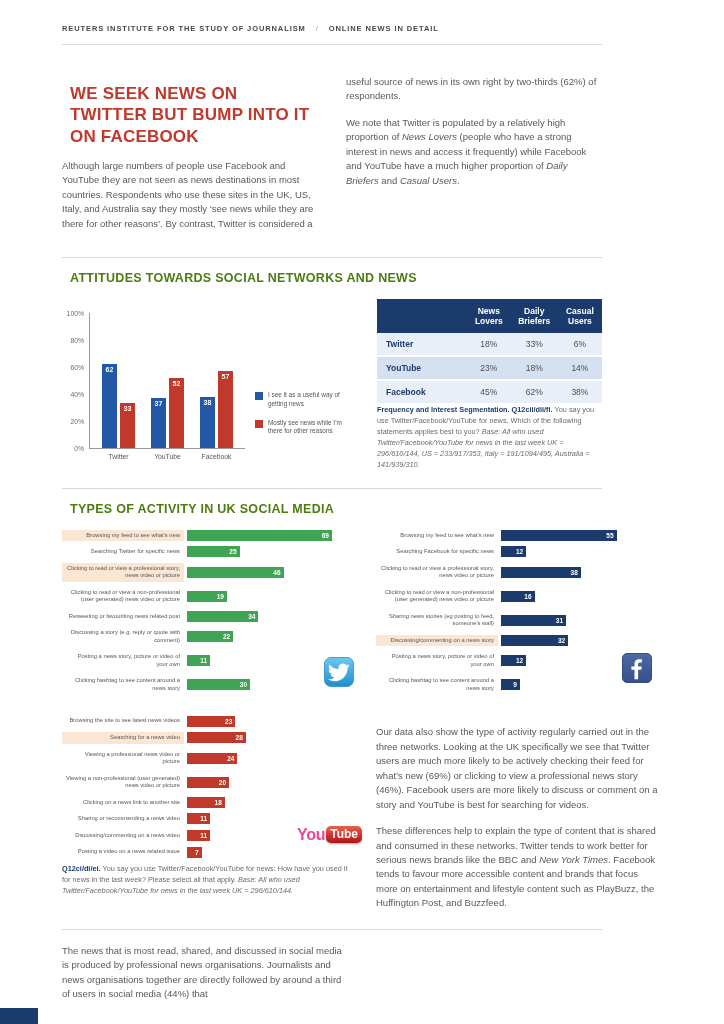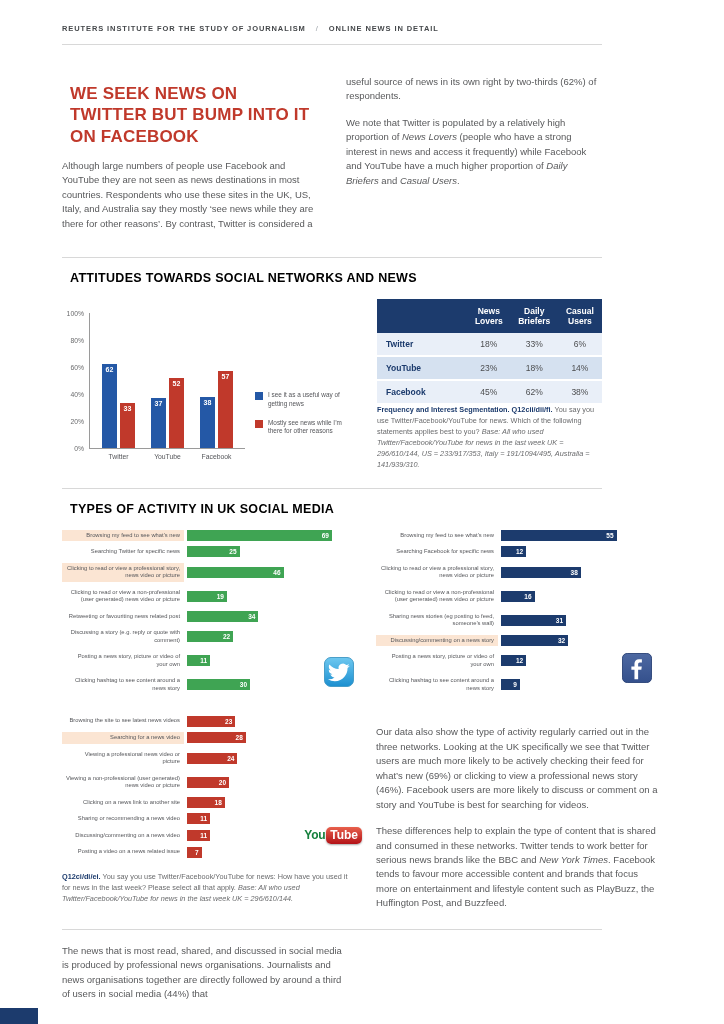--- a/index.html
+++ b/index.html
@@ -21,21 +21,21 @@
   .cols { display:flex; gap:28px; }
   .col { width:286px; }
   .intro { margin-top:30px; }
   .title { color:#c0392b; font-size:17px; font-weight:bold; line-height:1.25; max-width:292px; letter-spacing:.2px; }
   .body { font-size:9.5px; line-height:1.52; color:#58595b; }
   .intro .col > .body + .body, .disc .body + .body { margin-top:12px; }
   .intro .title + .body { margin-top:12px; }
   .intro { margin-bottom:0; }
   .rule-2 { margin-top:26px; }
 
-  .sechead { color:#000000; font-size:12.5px; font-weight:bold; letter-spacing:.3px; margin-top:13px; }
+  .sechead { color:#4d7c0f; font-size:12.5px; font-weight:bold; letter-spacing:.3px; margin-top:13px; }
 
   
   .charts1 { margin-top:14px; }
   .gwrap { display:flex; margin-top:14px; }
   .gy { position:relative; width:27px; height:135px; flex:none; }
   .gytick { position:absolute; right:5px; transform:translateY(-50%); font-size:6.8px; color:#6a6b6d; white-space:nowrap; }
   .gplot { height:135px; border-left:1px solid #9a9a9a; border-bottom:1px solid #9a9a9a;
            display:flex; align-items:flex-end; gap:16px; padding:0 12px; box-sizing:content-box; }
   .ggroup { display:flex; align-items:flex-end; gap:3px; }
   .gbar { width:15px; position:relative; }
@@ -66,25 +66,25 @@
   .hrow { display:flex; align-items:center; margin-bottom:5px; }
   .hlabel { width:122px; flex:none; text-align:right; font-size:5.8px; line-height:1.3; color:#55565a; padding:2px 4px; box-sizing:border-box; }
   .hlabel.hl { background:#fbe5d3; }
   .hbarwrap { flex:1; padding-left:3px; }
   .hbar { height:11px; display:flex; align-items:center; justify-content:flex-end;
           color:#fff; font-size:6.5px; font-weight:bold; padding-right:3px; box-sizing:border-box; }
   .brand { position:absolute; }
   .brand-tw { right:10px; bottom:8px; }
   .brand-fb { right:10px; bottom:12px; }
   .brand-yt { right:2px; bottom:14px; display:inline-flex; align-items:center; }
-  .yt-you { color:#15803d; font-weight:bold; font-size:12px; letter-spacing:-0.3px; }
+  .yt-you { color:#ec4899; font-weight:bold; font-size:16px; letter-spacing:-0.3px; }
   .yt-tube { background:linear-gradient(#e8604c,#b31217); color:#fff; font-weight:bold; font-size:12px;
              padding:1px 4px 2px; border-radius:5px; margin-left:1px; box-shadow:0 1px 2px rgba(0,0,0,.35); }
 
-  .ycell .caption { margin-top:14px; width:290px; }
+  .ycell .caption { margin-top:6px; width:290px; }
   .disc { padding-top:10px; }
 
   .rule-4 { margin-top:18px; }
   .footer-text { margin-top:14px; }
 
   .corner-tab { position:absolute; left:0; bottom:0; width:38px; height:16px; background:#1c3b6d; }
 </style>
 </head>
 <body>
 

